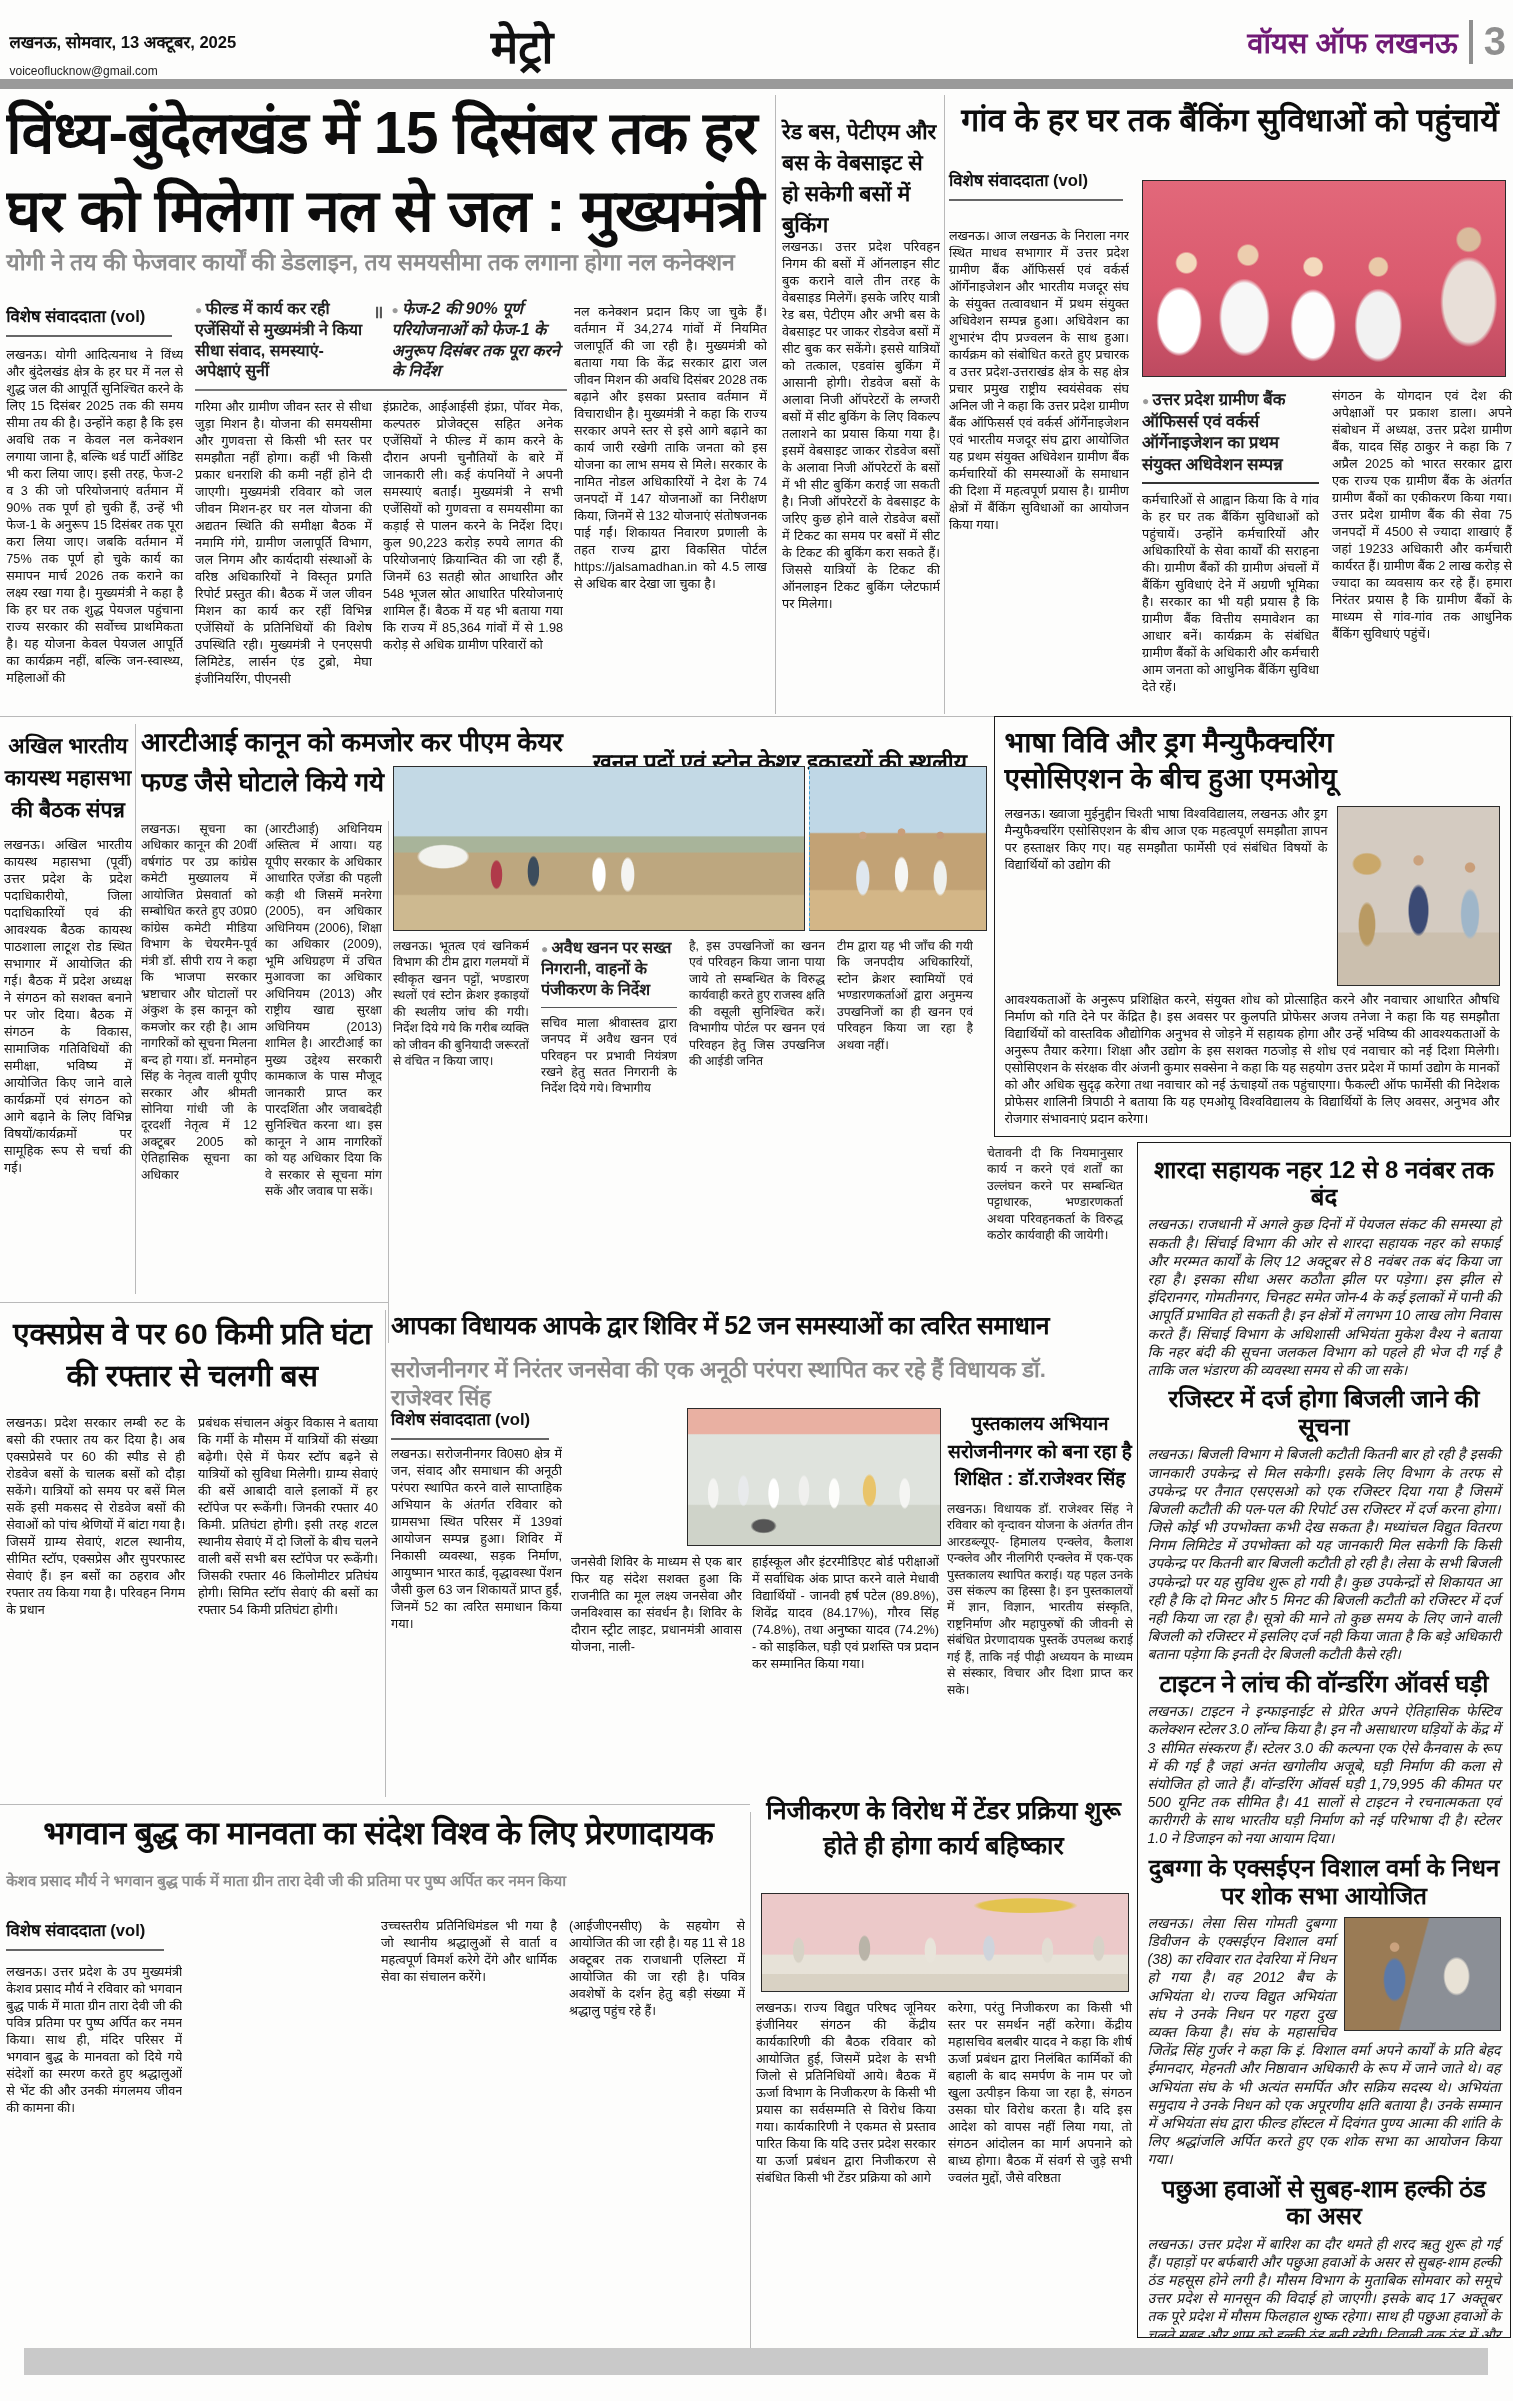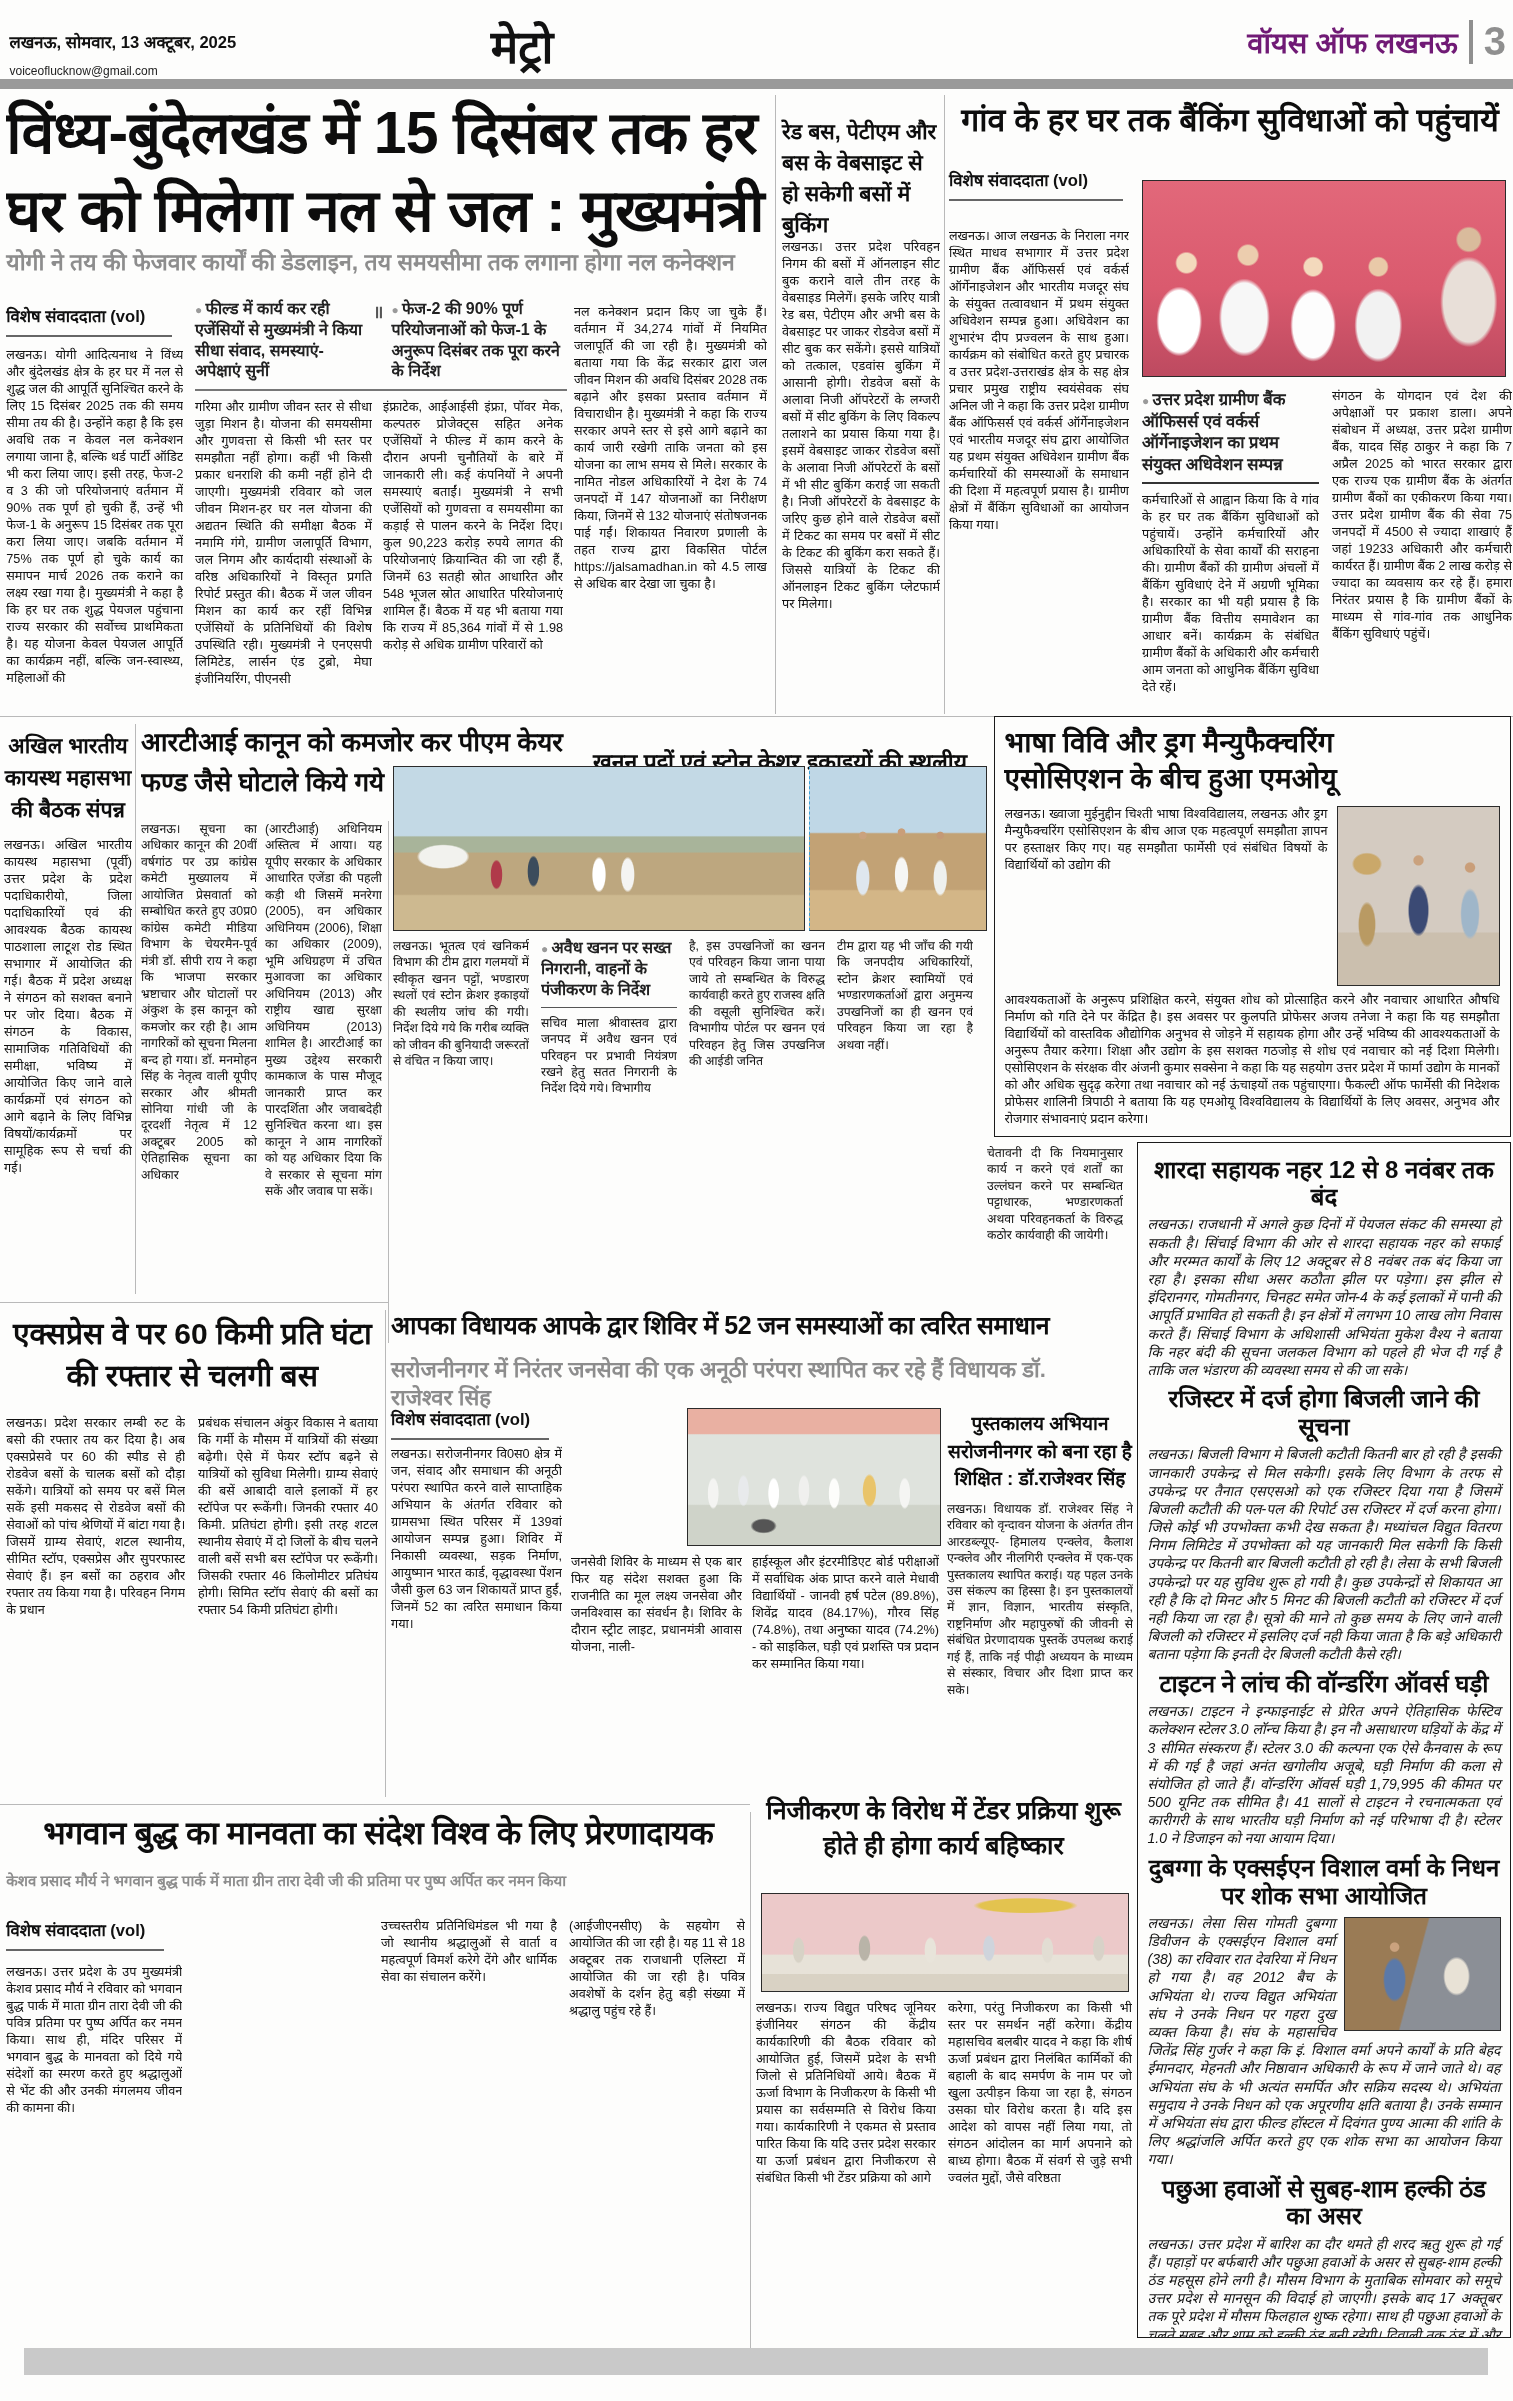--- a/index.html
+++ b/index.html
@@ -43,21 +43,21 @@
 
   <div class="abs hl" style="left:6.3px;top:95px;width:761px;height:165px;font-size:59px;line-height:1.32;letter-spacing:-0.8px;overflow:hidden;">विंध्य-बुंदेलखंड में 15 दिसंबर तक हर घर को मिलेगा नल से जल : मुख्यमंत्री</div>
   <div class="abs gray-sub" style="left:6.3px;top:248px;width:761px;font-size:23px;">योगी ने तय की फेजवार कार्यों की डेडलाइन, तय समयसीमा तक लगाना होगा नल कनेक्शन</div>
   <div class="abs" style="left:6.3px;top:304px;width:166px;">
     <div class="byline">विशेष संवाददाता (vol)</div>
     <div class="byline-rule"></div>
   </div>
   <div class="abs" style="left:195px;top:299px;width:372px;display:flex;gap:8px;">
     <div class="bullet-item" style="width:170px;">फील्ड में कार्य कर रही एजेंसियों से मुख्यमंत्री ने किया सीधा संवाद, समस्याएं-अपेक्षाएं सुनीं</div>
     <div style="font-weight:800;font-size:17.4px;color:#555;">॥</div>
-    <div class="bullet-item" style="width:170px;">फेज-2 की 90% पूर्ण परियोजनाओं को फेज-1 के अनुरूप दिसंबर तक पूरा करने के निर्देश</div>
+    <div class="bullet-item" style="width:170px;font-style:italic;">फेज-2 की 90% पूर्ण परियोजनाओं को फेज-1 के अनुरूप दिसंबर तक पूरा करने के निर्देश</div>
   </div>
   <div class="hr" style="left:195px;top:389px;width:372px;background:#777;height:1.6px;"></div>
   <div class="abs body-txt" style="left:6.3px;top:347px;width:177px;height:366px;">लखनऊ। योगी आदित्यनाथ ने विंध्य और बुंदेलखंड क्षेत्र के हर घर में नल से शुद्ध जल की आपूर्ति सुनिश्चित करने के लिए 15 दिसंबर 2025 तक की समय सीमा तय की है। उन्होंने कहा है कि इस अवधि तक न केवल नल कनेक्शन लगाया जाना है, बल्कि थर्ड पार्टी ऑडिट भी करा लिया जाए। इसी तरह, फेज-2 व 3 की जो परियोजनाएं वर्तमान में 90% तक पूर्ण हो चुकी हैं, उन्हें भी फेज-1 के अनुरूप 15 दिसंबर तक पूरा करा लिया जाए। जबकि वर्तमान में 75% तक पूर्ण हो चुके कार्य का समापन मार्च 2026 तक कराने का लक्ष्य रखा गया है। मुख्यमंत्री ने कहा है कि हर घर तक शुद्ध पेयजल पहुंचाना राज्य सरकार की सर्वोच्च प्राथमिकता है। यह योजना केवल पेयजल आपूर्ति का कार्यक्रम नहीं, बल्कि जन-स्वास्थ्य, महिलाओं की</div>
   <div class="abs body-txt" style="left:195px;top:399px;width:177px;height:313px;">गरिमा और ग्रामीण जीवन स्तर से सीधा जुड़ा मिशन है। योजना की समयसीमा और गुणवत्ता से किसी भी स्तर पर समझौता नहीं होगा। कहीं भी किसी प्रकार धनराशि की कमी नहीं होने दी जाएगी। मुख्यमंत्री रविवार को जल जीवन मिशन-हर घर नल योजना की अद्यतन स्थिति की समीक्षा बैठक में नमामि गंगे, ग्रामीण जलापूर्ति विभाग, जल निगम और कार्यदायी संस्थाओं के वरिष्ठ अधिकारियों ने विस्तृत प्रगति रिपोर्ट प्रस्तुत की। बैठक में जल जीवन मिशन का कार्य कर रहीं विभिन्न एजेंसियों के प्रतिनिधियों की विशेष उपस्थिति रही। मुख्यमंत्री ने एनएसपी लिमिटेड, लार्सन एंड टुब्रो, मेघा इंजीनियरिंग, पीएनसी</div>
   <div class="abs body-txt" style="left:383px;top:399px;width:180px;height:313px;">इंफ्राटेक, आईआईसी इंफ्रा, पॉवर मेक, कल्पतरु प्रोजेक्ट्स सहित अनेक एजेंसियों ने फील्ड में काम करने के दौरान अपनी चुनौतियों के बारे में जानकारी ली। कई कंपनियों ने अपनी समस्याएं बताईं। मुख्यमंत्री ने सभी एजेंसियों को गुणवत्ता व समयसीमा का कड़ाई से पालन करने के निर्देश दिए। कुल 90,223 करोड़ रुपये लागत की परियोजनाएं क्रियान्वित की जा रही हैं, जिनमें 63 सतही स्रोत आधारित और 548 भूजल स्रोत आधारित परियोजनाएं शामिल हैं। बैठक में यह भी बताया गया कि राज्य में 85,364 गांवों में से 1.98 करोड़ से अधिक ग्रामीण परिवारों को</div>
   <div class="abs body-txt" style="left:574px;top:304px;width:193px;height:408px;">नल कनेक्शन प्रदान किए जा चुके हैं। वर्तमान में 34,274 गांवों में नियमित जलापूर्ति की जा रही है। मुख्यमंत्री को बताया गया कि केंद्र सरकार द्वारा जल जीवन मिशन की अवधि दिसंबर 2028 तक बढ़ाने और इसका प्रस्ताव वर्तमान में विचाराधीन है। मुख्यमंत्री ने कहा कि राज्य सरकार अपने स्तर से इसे आगे बढ़ाने का कार्य जारी रखेगी ताकि जनता को इस योजना का लाभ समय से मिले। सरकार के नामित नोडल अधिकारियों ने देश के 74 जनपदों में 147 योजनाओं का निरीक्षण किया, जिनमें से 132 योजनाएं संतोषजनक पाई गईं। शिकायत निवारण प्रणाली के तहत राज्य द्वारा विकसित पोर्टल https://jalsamadhan.in को 4.5 लाख से अधिक बार देखा जा चुका है।</div>
 
   <div class="vr" style="left:775px;top:95px;height:619px;"></div>
   <div class="abs hl" style="left:782px;top:97px;width:158px;font-size:21.4px;line-height:1.45;margin-top:20px;">रेड बस, पेटीएम और बस के वेबसाइट से हो सकेगी बसों में बुकिंग</div>
   <div class="abs body-txt" style="left:782px;top:239px;width:158px;height:473px;">लखनऊ। उत्तर प्रदेश परिवहन निगम की बसों में ऑनलाइन सीट बुक कराने वाले तीन तरह के वेबसाइड मिलेगें। इसके जरिए यात्री रेड बस, पेटीएम और अभी बस के वेबसाइट पर जाकर रोडवेज बसों में सीट बुक कर सकेंगे। इससे यात्रियों को तत्काल, एडवांस बुकिंग में आसानी होगी। रोडवेज बसों के अलावा निजी ऑपरेटरों के लग्जरी बसों में सीट बुकिंग के लिए विकल्प तलाशने का प्रयास किया गया है। इसमें वेबसाइट जाकर रोडवेज बसों के अलावा निजी ऑपरेटरों के बसों में भी सीट बुकिंग कराई जा सकती है। निजी ऑपरेटरों के वेबसाइट के जरिए कुछ होने वाले रोडवेज बसों में टिकट का समय पर बसों में सीट के टिकट की बुकिंग करा सकते हैं। जिससे यात्रियों के टिकट की ऑनलाइन टिकट बुकिंग प्लेटफार्म पर मिलेगा।</div>

